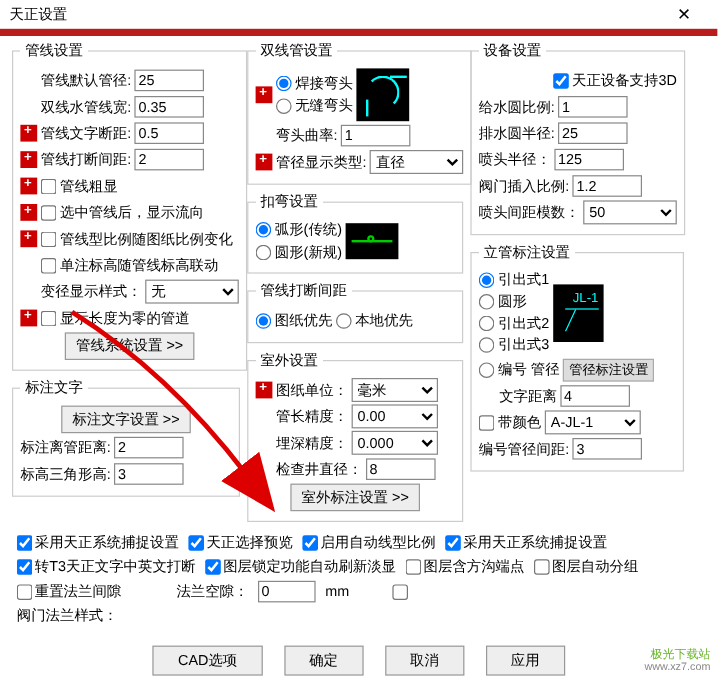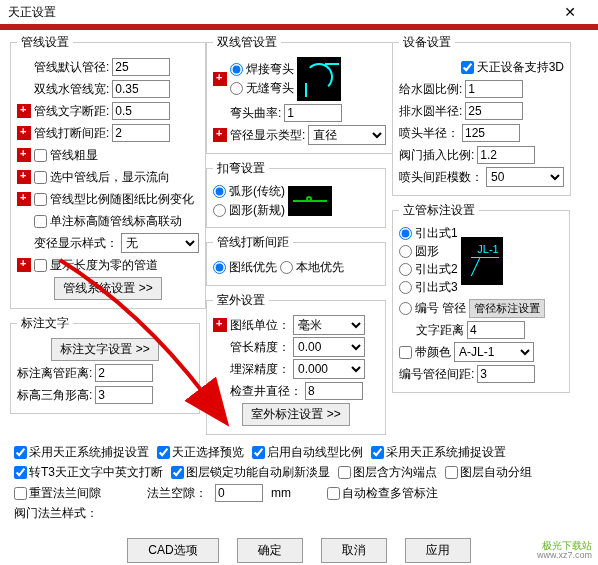--- a/index.html
+++ b/index.html
@@ -360,21 +360,20 @@
         <input type="checkbox" style="">
         <span>重置法兰间隙</span>
       </label>
     <span style="width:30px"></span>
     <label class="lbl">法兰空隙：</label>
     <input type="text" class="w50" value="0" style="">
     <span>mm</span>
     <span style="width:20px"></span>
     <label>
         <input type="checkbox" style="">
-        <span>自动检查多管标注</span>
       </label>
   </div>
   <div class="check-row">
     <label class="lbl">阀门法兰样式：</label>
   </div>
 </div>
 
 <div class="footer-btns">
   <button class="btn wide">CAD选项</button>
   <button class="btn wide">确定</button>

